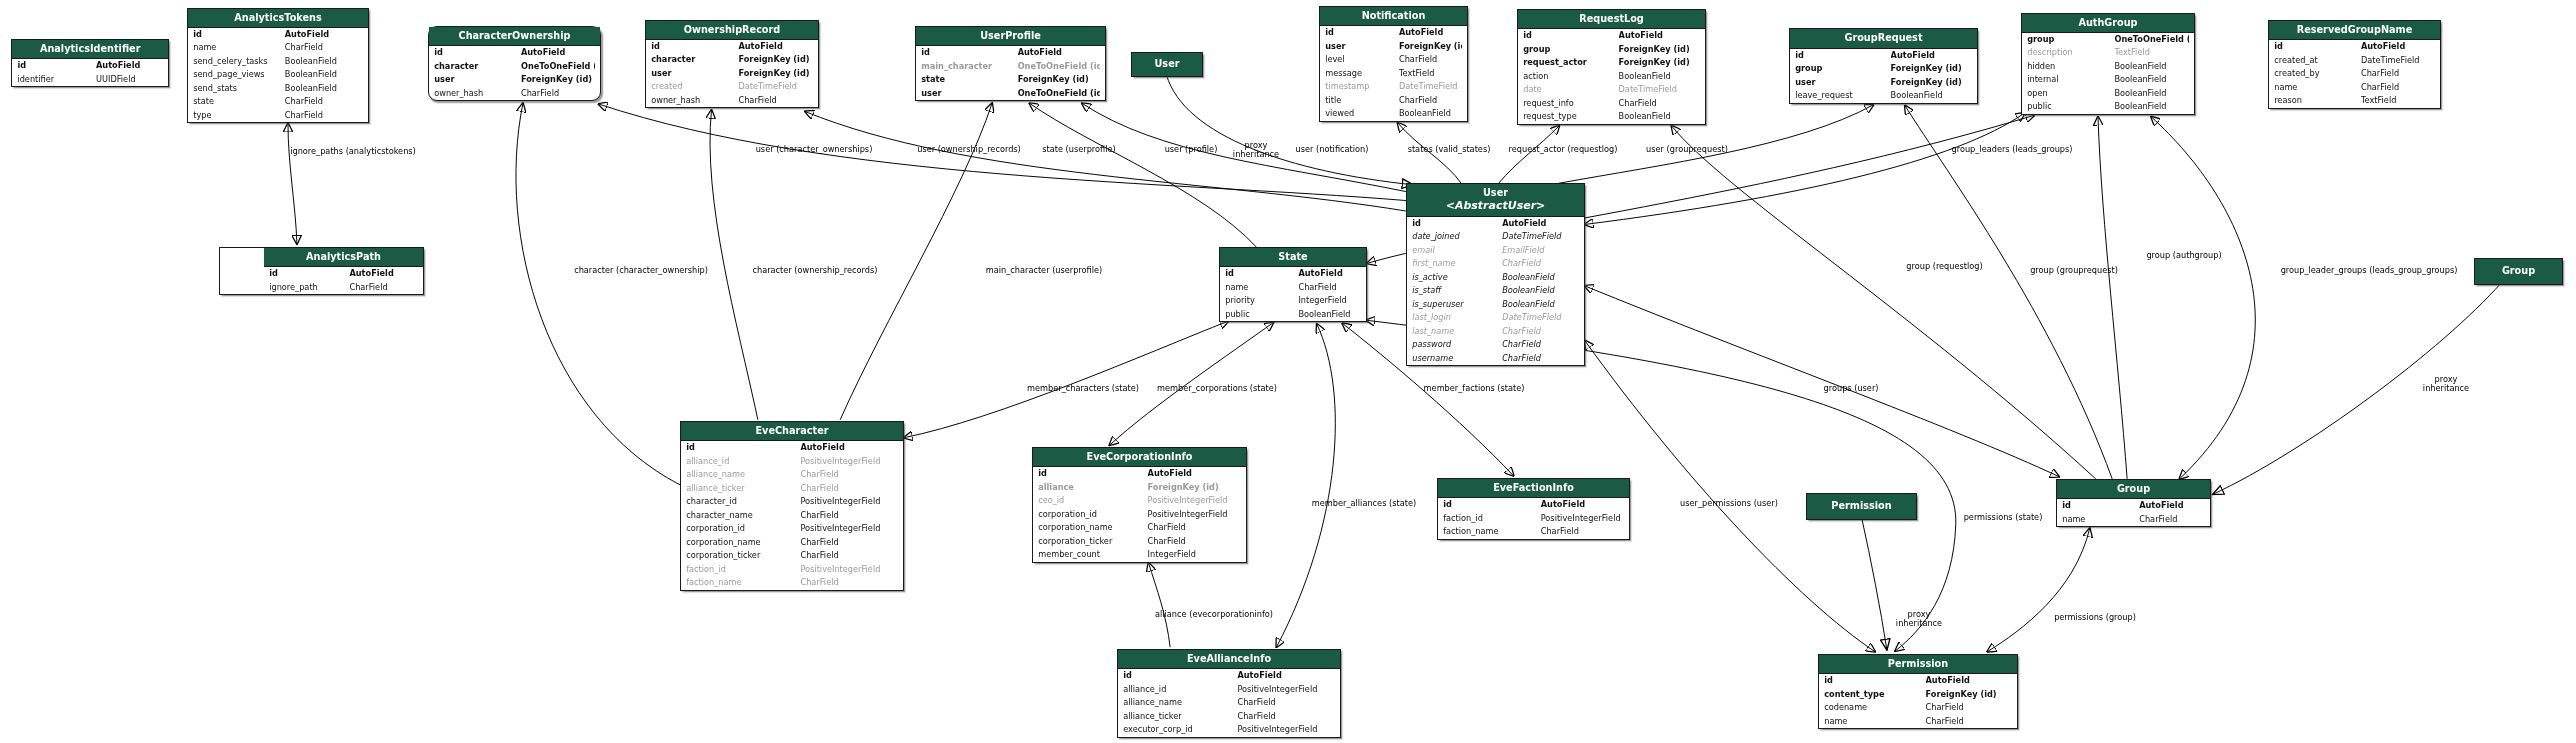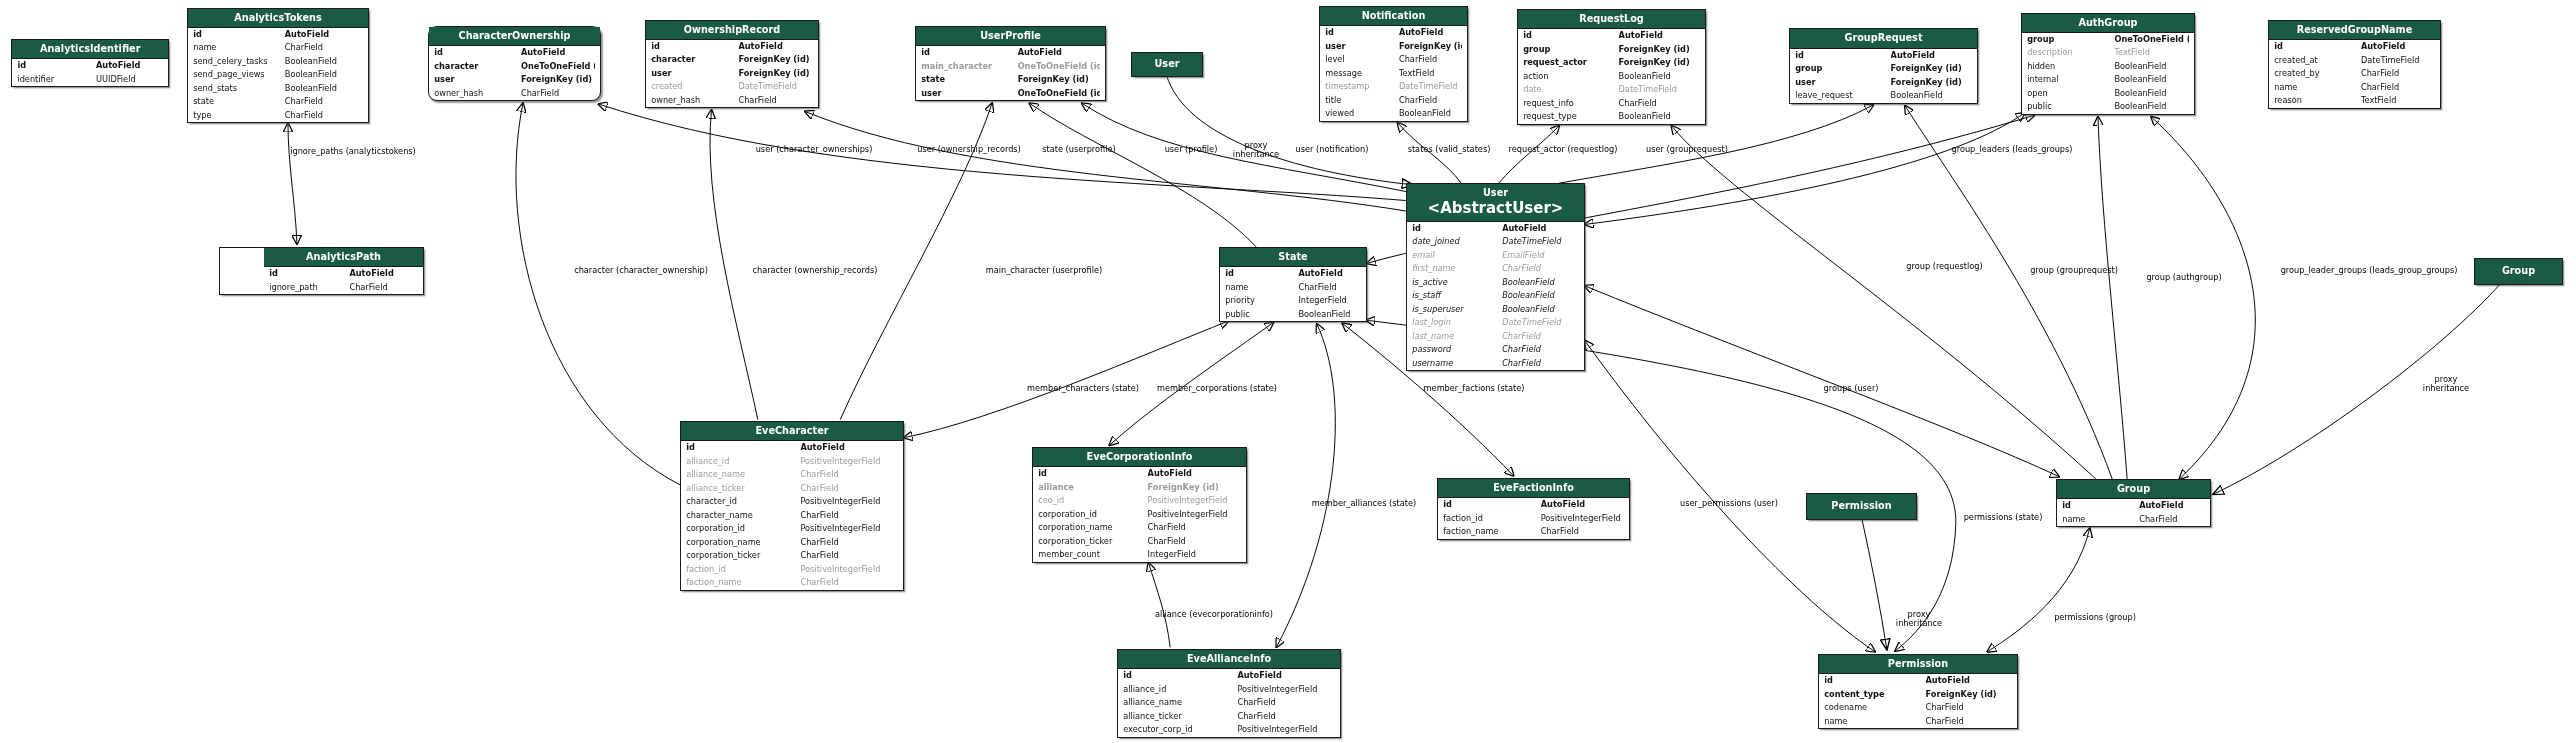--- a/index.html
+++ b/index.html
@@ -5,21 +5,21 @@
   html,body{margin:0;padding:0;background:#fff}
   body{width:2576px;height:743px;position:relative;overflow:hidden;
        font-family:"DejaVu Sans",sans-serif;color:#111}
   #canvas{position:absolute;left:0;top:0;width:2576px;height:743px}
   svg.edges{position:absolute;left:0;top:0;pointer-events:none}
   svg.edges path{fill:none;stroke:#000;stroke-width:1.3}
   .entity{position:absolute;background:#fff;border:0.7px solid #1a1a1a;
           box-shadow:1.5px 1.5px 1.5px rgba(70,70,70,.55);font-size:8.2px}
   .hdr{background:#1b5b45;color:#fff;font-weight:bold;font-size:9.7px;
        text-align:center;padding:3px 3px;border-bottom:0.7px solid #1a1a1a;line-height:1.25}
-  .stereo{display:block;font-size:15px}
+  .stereo{display:block;font-style:italic;font-size:11px}
   .proxy .hdr{border-bottom:none;height:100%;display:flex;align-items:center;justify-content:center;padding:0}
   .frow{display:flex;height:13.5px;line-height:13.5px;padding:0 5.2px;white-space:nowrap}
   .fname{width:54%;overflow:hidden}
   .ftype{flex:1;overflow:hidden}
   .f-b{font-weight:bold}
   .f-g{color:#9a9a9a}
   .f-i{font-style:italic}
   .edge-label{position:absolute;transform:translate(-50%,-50%);font-size:8.2px;
               line-height:1.15;text-align:center;white-space:pre-line;color:#000}
 </style>
@@ -549,21 +549,21 @@
     <div class="edge-label" style="left: 1332px; top: 150px;">user (notification)</div>
     <div class="edge-label" style="left: 1449px; top: 150px;">states (valid_states)</div>
     <div class="edge-label" style="left: 1563px; top: 150px;">request_actor (requestlog)</div>
     <div class="edge-label" style="left: 1687px; top: 150px;">user (grouprequest)</div>
     <div class="edge-label" style="left: 2012px; top: 150px;">group_leaders (leads_groups)</div>
     <div class="edge-label" style="left: 641px; top: 271px;">character (character_ownership)</div>
     <div class="edge-label" style="left: 815px; top: 271px;">character (ownership_records)</div>
     <div class="edge-label" style="left: 1044px; top: 271px;">main_character (userprofile)</div>
     <div class="edge-label" style="left: 1921px; top: 267px; padding-left: 47px;">group (requestlog)</div>
     <div class="edge-label" style="left: 2074px; top: 271px;">group (grouprequest)</div>
-    <div class="edge-label" style="left: 2184px; top: 278px;">group (authgroup)</div>
+    <div class="edge-label" style="left: 2184px; top: 256px;">group (authgroup)</div>
     <div class="edge-label" style="left: 2369px; top: 271px;">group_leader_groups (leads_group_groups)</div>
     <div class="edge-label" style="left: 1083px; top: 389px;">member_characters (state)</div>
     <div class="edge-label" style="left: 1217px; top: 389px;">member_corporations (state)</div>
     <div class="edge-label" style="left: 1474px; top: 389px;">member_factions (state)</div>
     <div class="edge-label" style="left: 1851px; top: 389px;">groups (user)</div>
     <div class="edge-label" style="left: 2446px; top: 384px;">proxy
 inheritance</div>
     <div class="edge-label" style="left: 1364px; top: 504px;">member_alliances (state)</div>
     <div class="edge-label" style="left: 1729px; top: 504px;">user_permissions (user)</div>
     <div class="edge-label" style="left: 2003px; top: 505px; margin-top: 13px;">permissions (state)</div>

